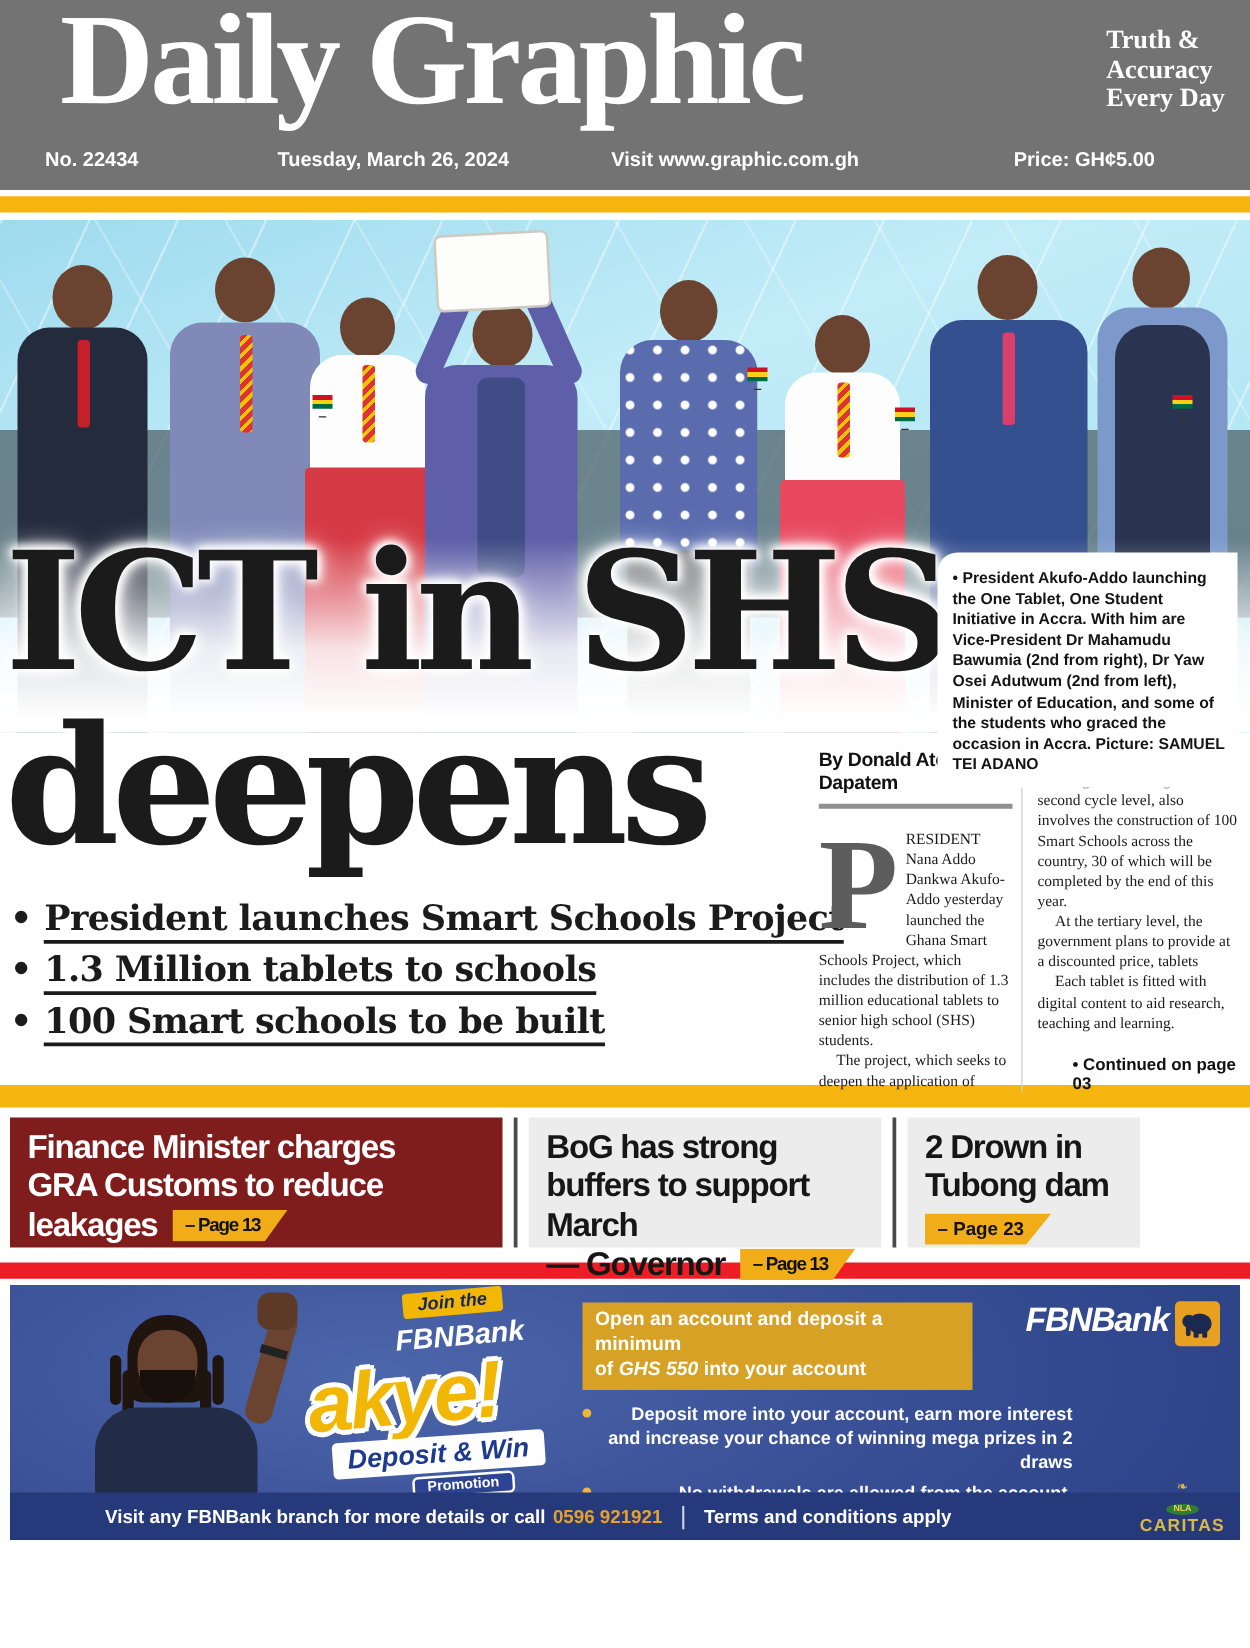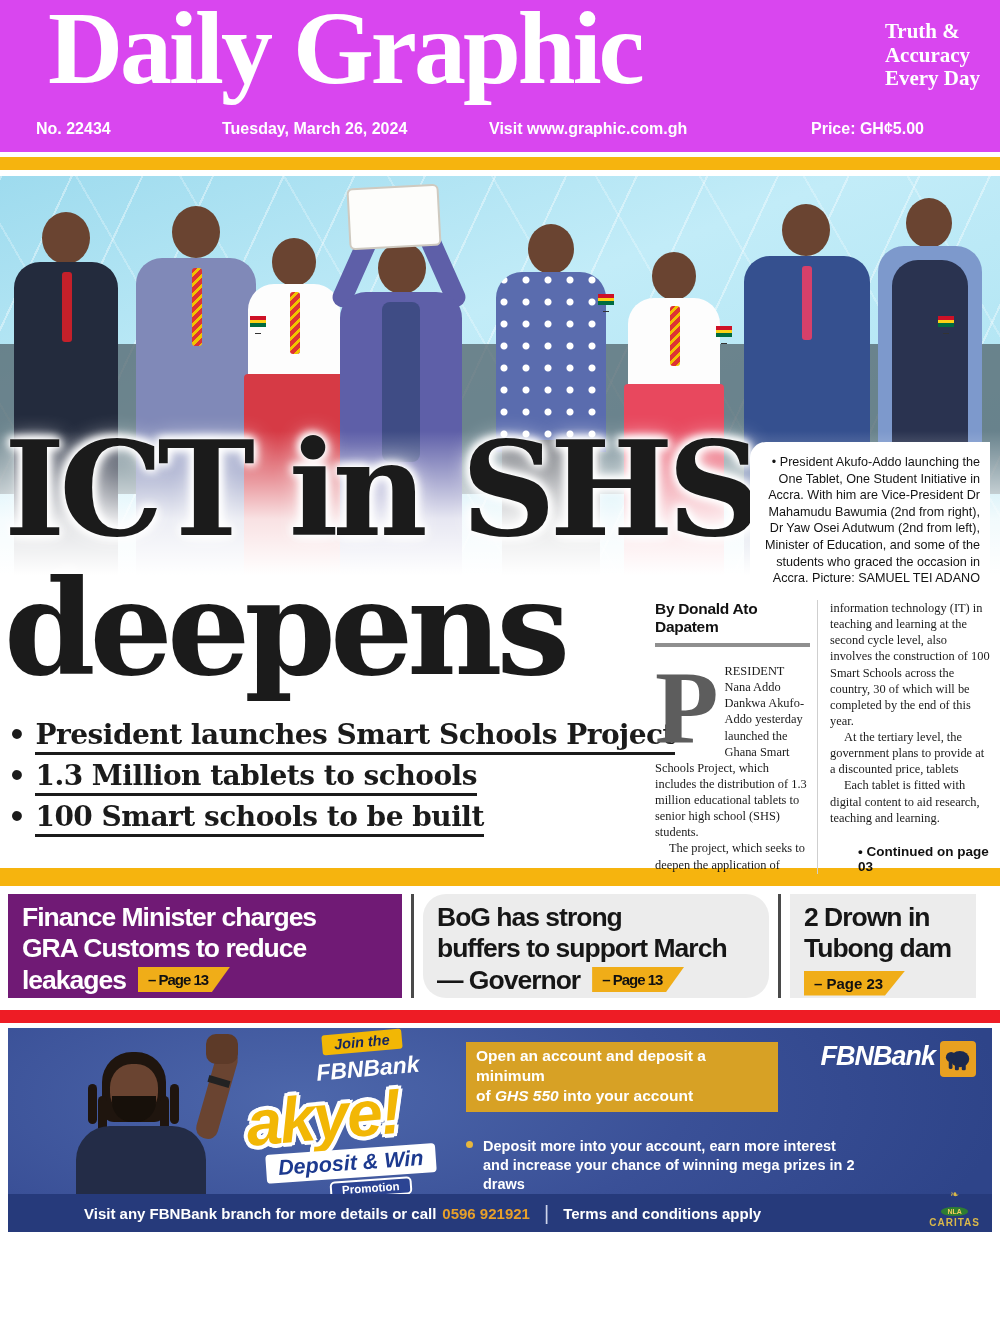--- a/index.html
+++ b/index.html
@@ -1,20 +1,20 @@
 <!DOCTYPE html>
 <html><head>
 <meta charset="utf-8">
 <style>
   * { margin:0; padding:0; box-sizing:border-box; }
   body { background:#ffffff; font-family:"Liberation Sans", sans-serif; }
   .page { position:relative; width:1000px; height:1318px; background:#fff; overflow:hidden; margin:0 auto; }
 
   
-  .masthead { position:relative; height:152px; background:#d946ef; }
+  .masthead { position:relative; height:152px; background:#737373; }
   .masthead-title { position:absolute; left:48px; top:-12px; color:#fff;
     font-family:"Liberation Serif", serif; font-weight:bold; font-size:104px; letter-spacing:-3px; white-space:nowrap; }
   .tagline { position:absolute; right:20px; top:20px; color:#fff; text-align:left;
     font-family:"Liberation Serif", serif; font-weight:bold; font-size:21px; line-height:1.12; }
   .info-row span { position:absolute; bottom:14px; color:#fff; font-weight:bold; font-size:16px; }
   .info-no { left:36px; } .info-date { left:222px; } .info-web { left:489px; } .info-price { left:811px; }
   .yellow-strip { height:13px; background:#f6b40e; margin-top:5px; }
 
   
   .hero { position:relative; height:684px; background:#fff; margin-top:6px; }
@@ -34,21 +34,21 @@
   .flag { position:absolute; width:16px; height:11px; z-index:3;
     background:linear-gradient(#ce1126 33%, #fcd116 33% 66%, #006b3f 66%); box-shadow:0 12px 0 -5px #333; }
   .skirt { position:absolute; border-radius:4px; background:#d63a45; }
   .arm-up { position:absolute; width:20px; height:86px; border-radius:10px; }
   .tablet { position:absolute; width:92px; height:62px; background:#fdfdfb; border:2px solid #cfcac0; border-radius:6px; transform:rotate(-3deg); z-index:2; }
 
   .photo-fade { position:absolute; left:0; right:0; top:255px; height:160px; z-index:5;
     background:linear-gradient(to bottom, rgba(255,255,255,0) 0%, rgba(255,255,255,.85) 55%, #fff 90%); }
 
   .caption-box { position:absolute; top:266px; right:10px; width:240px; z-index:7; background:#fff;
-    border-radius:16px 0 0 0; padding:12px 10px 10px 12px; font-weight:normal; font-size:12.6px; line-height:1.32; color:#141414;text-align:right; }
+    border-radius:16px 0 0 0; padding:12px 10px 10px 12px; font-weight:bold; font-size:12.6px; line-height:1.32; color:#141414; }
 
   .headline { position:absolute; left:4px; top:244px; z-index:6; color:#1b1b1b;
     font-family:"DejaVu Serif", serif; font-weight:bold; font-size:131px; line-height:1.06; letter-spacing:-6px; white-space:nowrap;
     text-shadow:0 0 12px #fff, 0 0 22px #fff, 2px 2px 8px #fff, -2px -2px 8px #fff, 0 0 2px #fff; }
 
   .hero-bullets { position:absolute; left:8px; top:542px; z-index:6; list-style:none; }
   .hero-bullets li { font-family:"DejaVu Serif", serif; font-weight:bold; font-size:28px; letter-spacing:-0.5px;
     color:#1b1b1b; margin-bottom:8px; }
   .hero-bullets .dot { margin-right:10px; }
   .hero-bullets .ul { border-bottom:3px solid #1b1b1b; padding-bottom:1px; }
@@ -62,23 +62,23 @@
   .dropcap { float:left; font-family:"Liberation Serif", serif; font-weight:bold; font-size:104px; line-height:0.78;
     color:#5d5d5d; margin:4px 6px 0 0; }
   .indent { text-indent:14px; }
   .continued { margin-top:18px; padding-left:28px; font-weight:bold; font-size:13.5px; color:#111; }
 
   
   .yellow-bar { height:18px; background:#f6b40e; margin-top:8px; }
   .strips { display:flex; align-items:stretch; height:104px; margin:8px 8px 0; }
   .strip { padding:8px 14px; }
   .strip-h { font-weight:bold; font-size:26.5px; line-height:1.18; letter-spacing:-1px; }
-  .strip-dark { width:394px; background:#701a75; color:#fff; }
+  .strip-dark { width:394px; background:#7f1d1d; color:#fff; }
   .strip-light { background:#ececec; color:#161616; }
-  .strip-2 { width:346px;border-radius:23px; } .strip-3 { width:186px; }
+  .strip-2 { width:282px; } .strip-3 { width:186px; }
   .strip-div { width:3px; background:#4a4a4a; margin:0 9px; }
   .page-tag { display:inline-block; background:#f0ad18; color:#111; font-weight:bold; font-size:15px;
     padding:4px 22px 4px 10px; margin-left:12px; vertical-align:4px;
     clip-path:polygon(0 0, 100% 0, 80% 100%, 0 100%); }
   .strip-3 .page-tag { margin-left:0; margin-top:6px; }
 
   .red-bar { height:13px; background:#ee1c25; margin-top:12px; }
 
   
   .ad { position:relative; height:204px; margin:5px 8px 0; overflow:hidden; color:#fff;
@@ -109,37 +109,37 @@
   .promo-chip { display:inline-block; background:#2c4493; color:#fff; font-weight:bold; font-size:11.5px;
     padding:1px 10px; border-radius:3px; transform:rotate(-4deg); margin:0 0 0 96px;
     box-shadow:0 0 0 2px #fff; }
 
   .ad-right { position:absolute; left:458px; top:13px; width:400px; }
   .white-badge { display:inline-block; background:#fff; color:#16265c; font-weight:bold; font-size:16px; padding:2px 10px; }
   .white-badge .rate { color:#e8952c; }
   .gold-badge { width:312px; background:#d7a125; color:#fff; font-weight:bold; font-size:15.5px; line-height:1.3;
     padding:4px 10px 6px; margin-top:1px; }
   .gold-badge .amt { font-style:italic; }
-  .ad-bullets { margin-top:25px; }
+  .ad-bullets { margin-top:11px;text-align:right; }
   .ad-bullet { position:relative; padding-left:17px; font-weight:bold; font-size:14.5px; line-height:1.28;
     margin-bottom:7px; width:392px; }
   .ad-bullet .bdot { position:absolute; left:0; top:4px; width:7px; height:7px; border-radius:50%; background:#e8b73c; }
 
   .ad-logo { position:absolute; right:16px; top:13px; display:flex; align-items:flex-start; }
   .ad-logo .logo-text { font-weight:bold; font-style:italic; font-size:27px; letter-spacing:-1px; margin-right:5px; }
   .logo-mark { width:36px; height:36px; background:#e8a020; border-radius:4px; display:flex; align-items:center; justify-content:center; }
 
   .ad-footer { position:absolute; left:0; right:0; bottom:0; height:38px; background:#263a7b;
     display:flex; align-items:center; padding-left:76px; font-weight:bold; font-size:15px; }
   .ad-footer .phone { color:#e8a02a; margin-left:6px; }
   .ad-footer .fdiv { margin:0 14px; font-size:20px; font-weight:normal; color:#cdd4ea; }
   .caritas { position:absolute; right:12px; bottom:4px; text-align:center; line-height:1.05; }
   .caritas .nla { display:inline-block; background:#2e7d32; color:#f2cd5c; font-size:7px; font-weight:bold;
     padding:1px 6px; border-radius:50%; }
-  .caritas .cname { color:#d9b84a; font-size:10px; font-weight:bold; letter-spacing:1px; }
+  .caritas .cname { color:#d9b84a; font-size:14px; font-weight:bold; letter-spacing:1px; }
   .caritas .orn { color:#d9b84a; font-size:11px; }
 </style>
 </head>
 <body>
 
 <div class="page">
 
   <div class="masthead">
     <div class="masthead-title">Daily Graphic</div>
     <div class="tagline">

